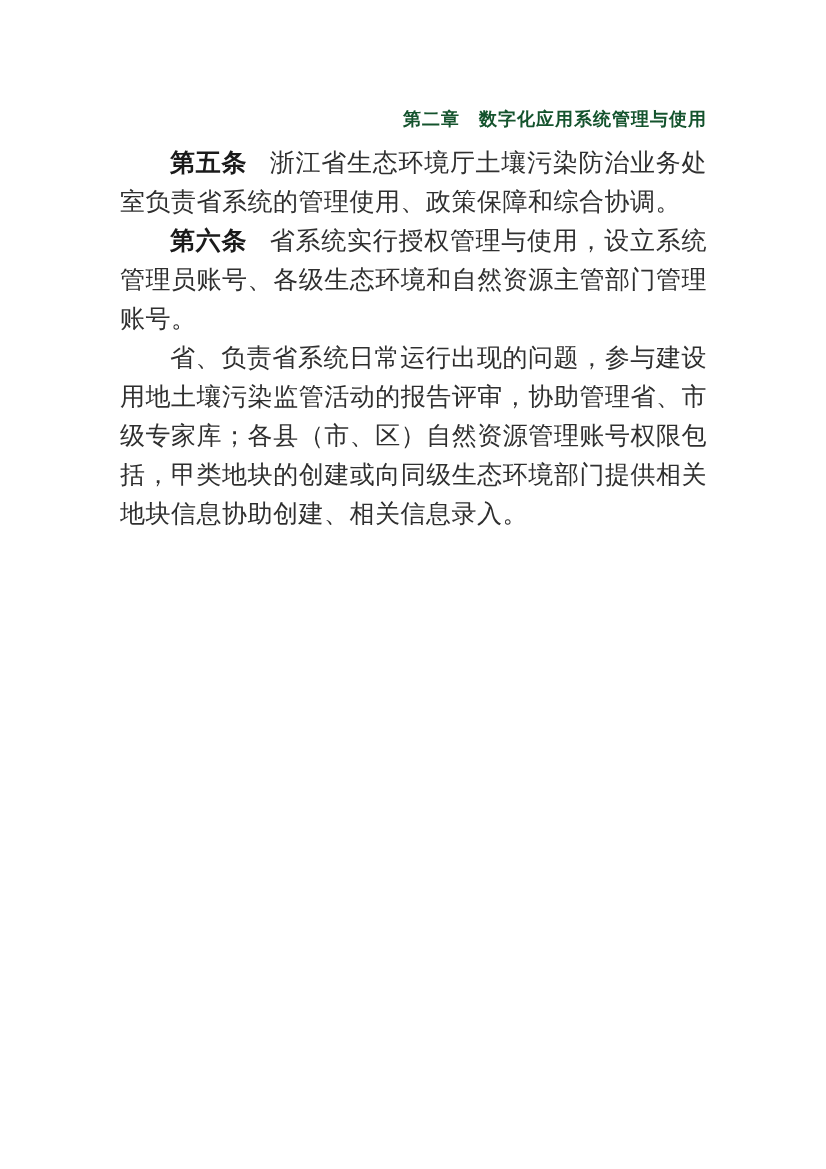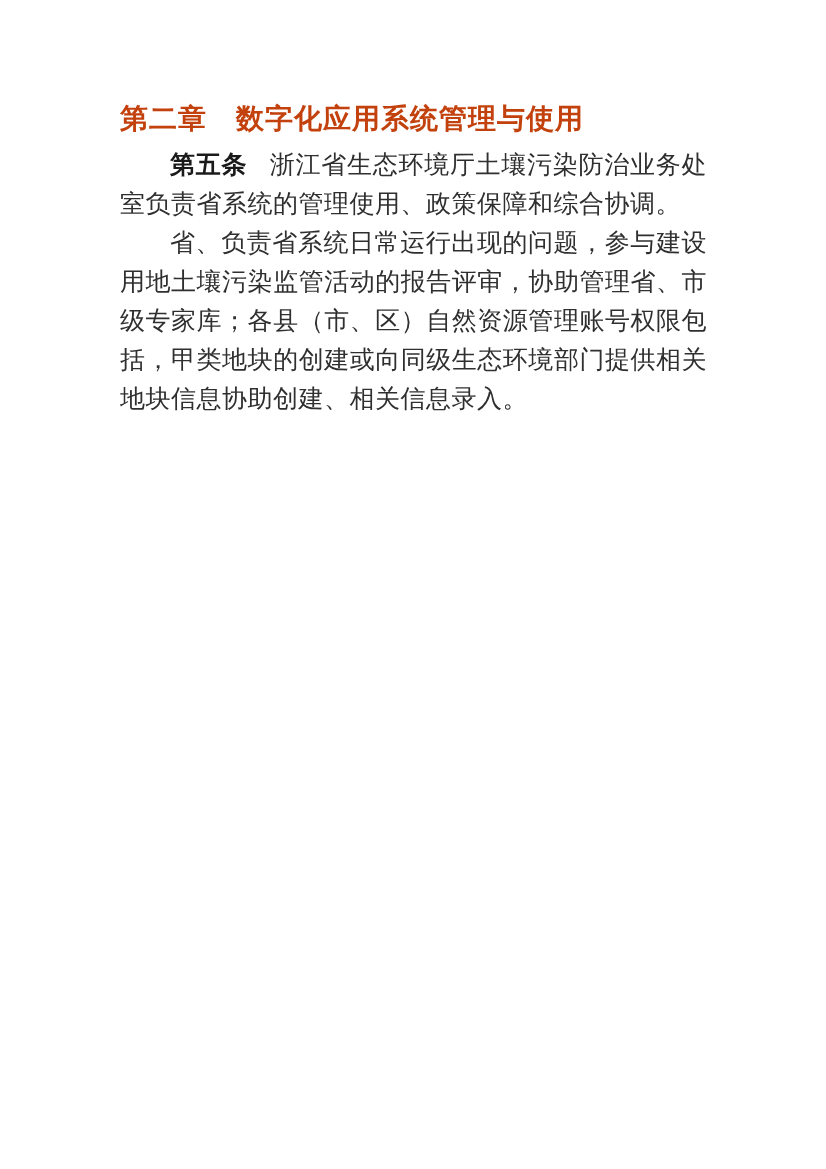--- a/index.html
+++ b/index.html
@@ -16,29 +16,29 @@
   }
   .content {
     position: absolute;
     left: 120px;
     top: 102px;
     width: 587px;
   }
   .chapter-title {
     font-family: "Liberation Sans", "DejaVu Sans", sans-serif;
     font-weight: 700;
-    font-size: 28px;
+    font-size: 18px;
     line-height: 34px;
     letter-spacing: 1px;
-    text-align: left;
-    color: #c2410c;
+    text-align: right;
+    color: #14532d;
     margin: 0 0 9px 0;
   }
   .para {
-    font-family: Liberation Sans, sans-serif;
+    font-family: Liberation Mono, monospace;
     font-size: 25px;
     line-height: 39px;
     color: #2f2f2f;
     text-align: justify;
     text-indent: 2em;
     margin: 0;
     letter-spacing: 0.5px;
   }
   .article-label {
     font-weight: 700;
@@ -48,20 +48,21 @@
 </style>
 </head>
 <body>
 
 <div class="page">
   <div class="content">
     <h1 class="chapter-title">第二章　数字化应用系统管理与使用</h1>
     <div>
   <p class="para"><span class="article-label">第五条</span><span>浙江省生态环境厅土壤污染防治业务处室负责省系统的管理使用、政策保障和综合协调。</span></p>
 
+  <p class="para"><span class="article-label">第六条</span><span>省系统实行授权管理与使用，设立系统管理员账号、各级生态环境和自然资源主管部门管理账号。</span></p>
 
 
 
 
   <p class="para"><span>省、负责省系统日常运行出现的问题，参与建设用地土壤污染监管活动的报告评审，协助管理省、市级专家库；各县（市、区）自然资源管理账号权限包括，甲类地块的创建或向同级生态环境部门提供相关地块信息协助创建、相关信息录入。</span></p>
 </div>
   </div>
 </div>
 
 </body></html>

